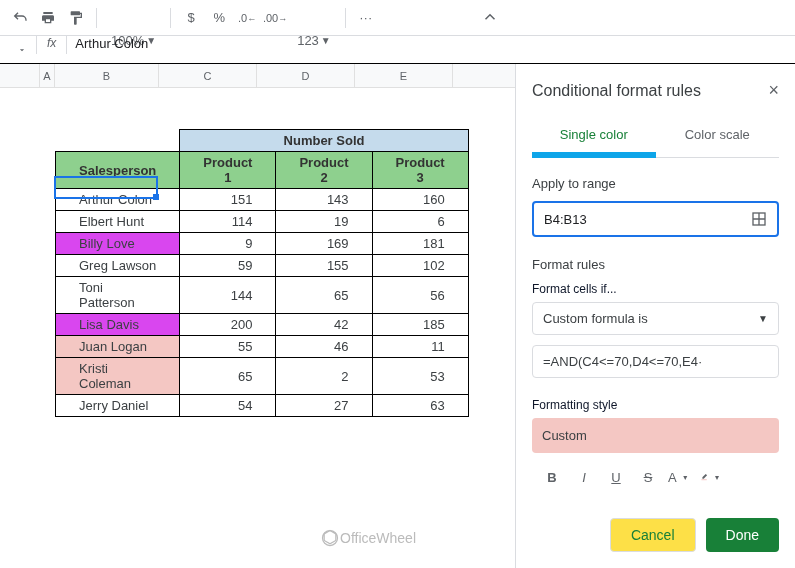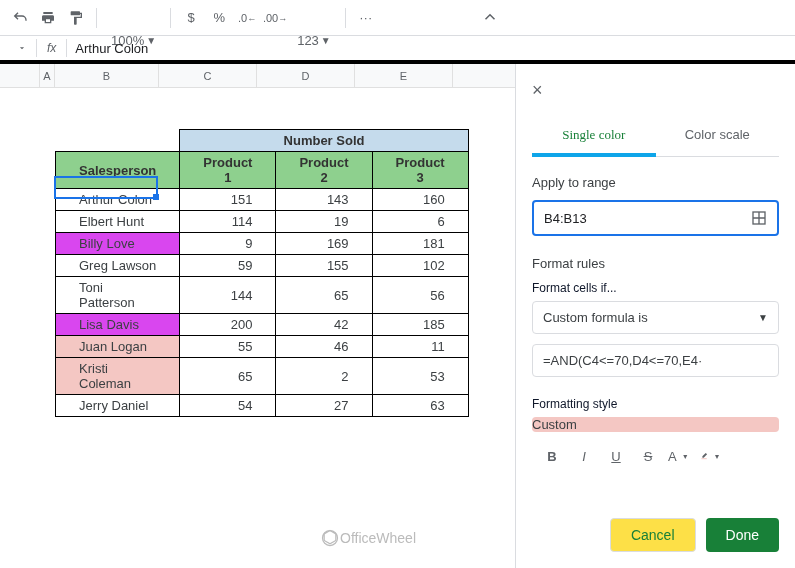--- a/index.html
+++ b/index.html
@@ -1,21 +1,21 @@
 <!DOCTYPE html>
 <html><head>
 <meta charset="utf-8">
 <style>
 * { box-sizing: border-box; margin: 0; padding: 0; }
 body { font-family: Arial, sans-serif; font-size: 13px; color: #3c4043; width: 795px; height: 568px; overflow: hidden; position: relative; background: #fff; }
 .toolbar { display: flex; align-items: center; height: 36px; padding: 0 8px; border-bottom: 1px solid #dadce0; gap: 4px; }
 .tb-icon { width: 24px; height: 24px; display: flex; align-items: center; justify-content: center; cursor: pointer; color: #5f6368; border-radius: 2px; }
 .tb-sep { width: 1px; height: 20px; background: #dadce0; margin: 0 4px; }
 .zoom { display: flex; align-items: center; padding: 0 6px; cursor: pointer; color: #5f6368; margin-top: 45px; }
-.fx-bar { display: flex; align-items: center; height: 28px; border-bottom: 4px solid #000000; padding-left: 8px; }
+.fx-bar { display: flex; height: 28px; border-bottom: 1px solid #000000; padding-left: 8px; }
 .fx-icon { width: 28px; height: 28px; display: flex; align-items: center; justify-content: center; color: #5f6368; cursor: pointer; }
 .fx-label { color: #5f6368; font-style: italic; padding: 0 10px; font-size: 12px; }
 .fx-val { color: #202124; padding-left: 8px; font-size: 13px; }
 .fx-sep { width: 1px; height: 18px; background: #dadce0; }
 .main { display: flex; height: calc(568px - 64px); }
 .sheet { flex: 1; position: relative; overflow: hidden; }
 .col-headers { display: flex; height: 24px; background: #f8f9fa; border-bottom: 1px solid #e0e0e0; }
 .corner { width: 40px; border-right: 1px solid #e0e0e0; background: #f8f9fa; }
 .col-h { border-right: 1px solid #e0e0e0; display: flex; align-items: center; justify-content: center; color: #5f6368; font-size: 11px; }
 .col-A { width: 15px; }
@@ -31,29 +31,29 @@
 .pc { width: 96px; text-align: right; }
 .hl-red { background: #f4c7c3; }
 .hl-grn { background: #d946ef; }
 .active-cell { position: absolute; border: 2px solid #1a73e8; pointer-events: none; }
 .handle { position: absolute; width: 6px; height: 6px; background: #1a73e8; bottom: -3px; right: -3px; }
 .sidebar { width: 280px; border-left: 1px solid #dadce0; padding: 16px; position: relative; }
 .sb-title { font-size: 16px; color: #3c4043; margin-bottom: 16px; display: flex; justify-content: space-between; align-items: center; }
 .close-x { cursor: pointer; color: #5f6368; font-size: 18px; }
 .tabs { display: flex; border-bottom: 1px solid #dadce0; margin-bottom: 18px; }
 .tab { flex: 1; text-align: center; padding: 10px 0; cursor: pointer; font-size: 13px; color: #5f6368; }
-.tab.active { color: #188038; border-bottom: 4px solid #0ea5e9; font-weight: 500; margin-bottom: -1px; font-family: Liberation Serif, serif; }
+.tab.active { color: #188038; border-bottom: 6px solid #0ea5e9; font-weight: 500; margin-bottom: -1px; }
 .sb-label { font-size: 13px; color: #3c4043; margin-bottom: 10px; }
 .sb-sublabel { font-size: 12px; color: #0f172a; margin-bottom: 6px; }
 .range-input { border: 2px solid #1a73e8; border-radius: 4px; padding: 8px 10px; display: flex; align-items: center; justify-content: space-between; margin-bottom: 20px; }
 .range-input input { border: none; outline: none; font-size: 13px; width: 80%; color: #202124; }
 .grid-ic { width: 16px; height: 16px; color: #5f6368; cursor: pointer; }
 .select { border: 1px solid #dadce0; border-radius: 4px; padding: 8px 10px; display: flex; justify-content: space-between; align-items: center; margin-bottom: 10px; cursor: pointer; color: #3c4043; font-size: 13px; }
 .formula-input { border: 1px solid #dadce0; border-radius: 4px; padding: 8px 10px; margin-bottom: 20px; font-size: 13px; color: #3c4043; }
-.style-box { background: #f4c7c3; border-radius: 4px; margin-bottom: 8px; font-size: 13px; color: #3c4043; }
+.style-box { background: #f4c7c3; border-radius: 4px; padding: 10px; margin-bottom: 8px; font-size: 13px; color: #3c4043; }
 .style-tools { display: flex; gap: 8px; padding: 4px 8px; }
 .style-tools span { width: 24px; height: 24px; display: flex; align-items: center; justify-content: center; cursor: pointer; color: #5f6368; }
 .btns { display: flex; justify-content: flex-end; gap: 10px; position: absolute; bottom: 16px; right: 16px; }
 .btn { padding: 8px 20px; border-radius: 4px; font-size: 14px; cursor: pointer; font-weight: 500; }
 .btn-cancel { border: 1px solid #dadce0; color: #188038; background: #fde047; }
 .btn-done { background: #188038; color: #fff; border: none; }
 .watermark { position: absolute; bottom: 20px; left: 320px; color: #bbb; font-size: 14px; display: flex; align-items: center; }
 .chev { font-size: 10px; margin-left: 2px; }
 .expand-ic { position: absolute; right: 296px; top: 8px; cursor: pointer; color: #5f6368; }
 </style>
@@ -202,20 +202,21 @@
       <svg width="20" height="20" viewBox="0 0 24 24" fill="none" stroke="#bbb" stroke-width="1.5">
           <circle cx="12" cy="12" r="9"></circle>
           <path d="M12 3l7 4v8l-7 4-7-4V7z"></path>
         </svg>
       <span>OfficeWheel</span>
     </div>
   </div>
 
   <div class="sidebar">
     <div class="sb-title">
+      <span>Conditional format rules</span>
       <span class="close-x">×</span>
     </div>
     <div class="tabs">
       <div class="tab active">Single color</div>
       <div class="tab">Color scale</div>
     </div>
     <div class="sb-label">Apply to range</div>
     <div class="range-input">
       <input value="B4:B13" style="">
       <span class="grid-ic"><svg width="16" height="16" viewBox="0 0 24 24" fill="none" stroke="currentColor" stroke-width="2">

